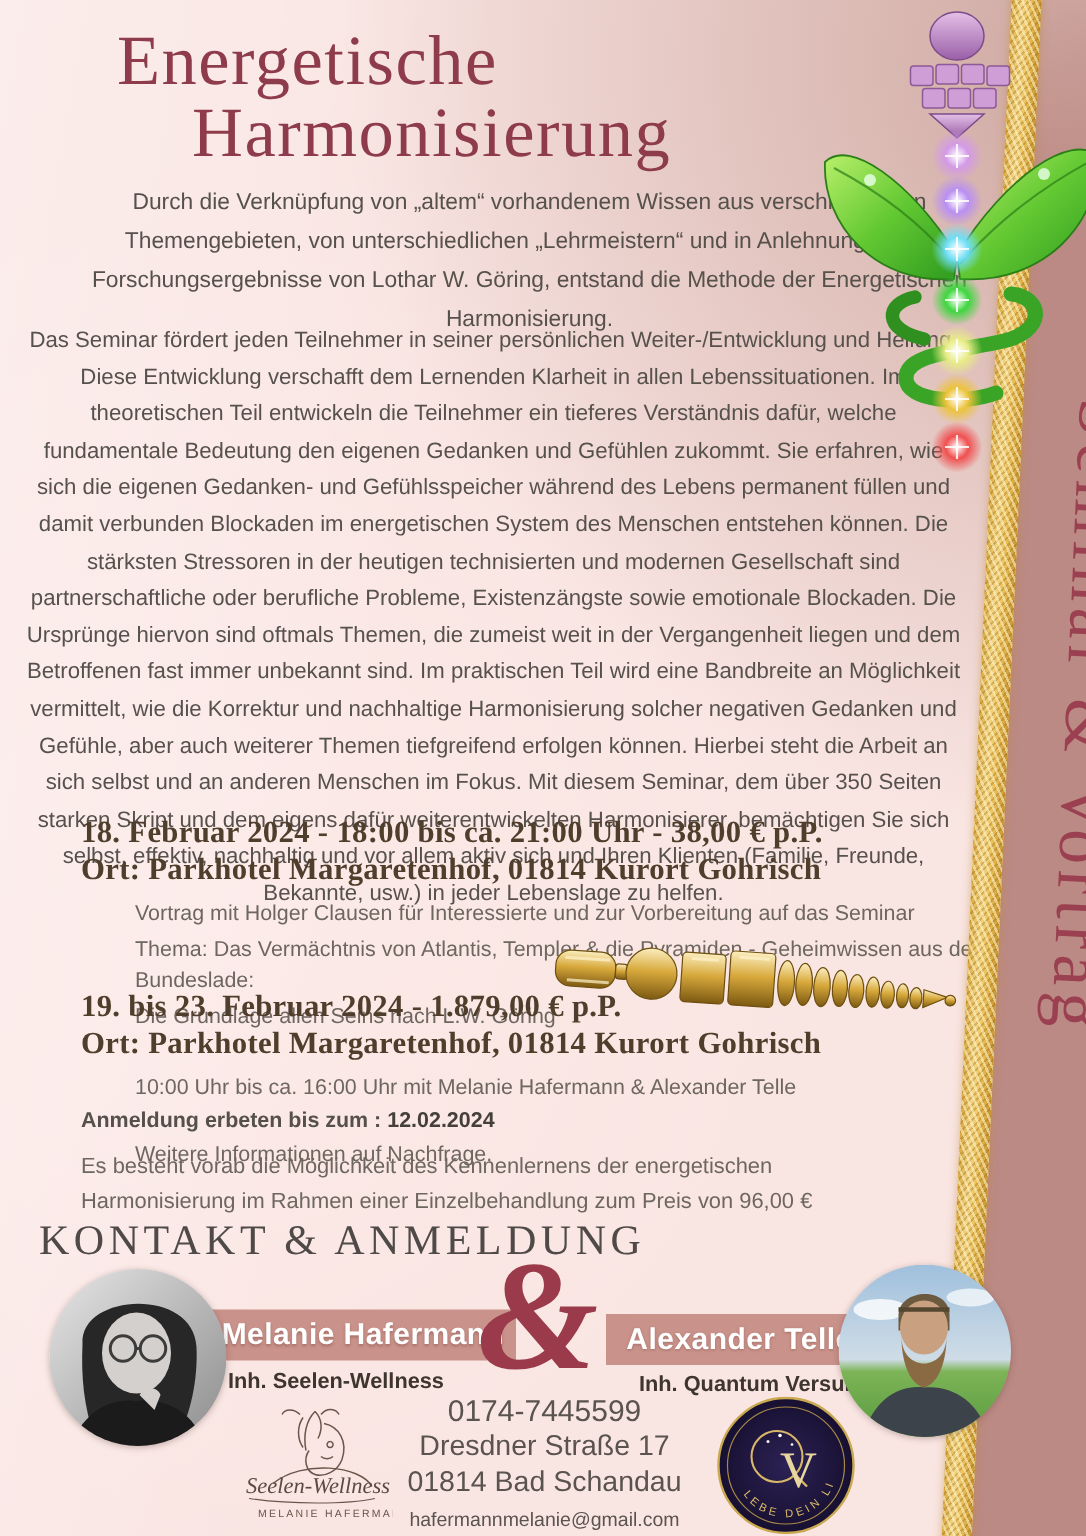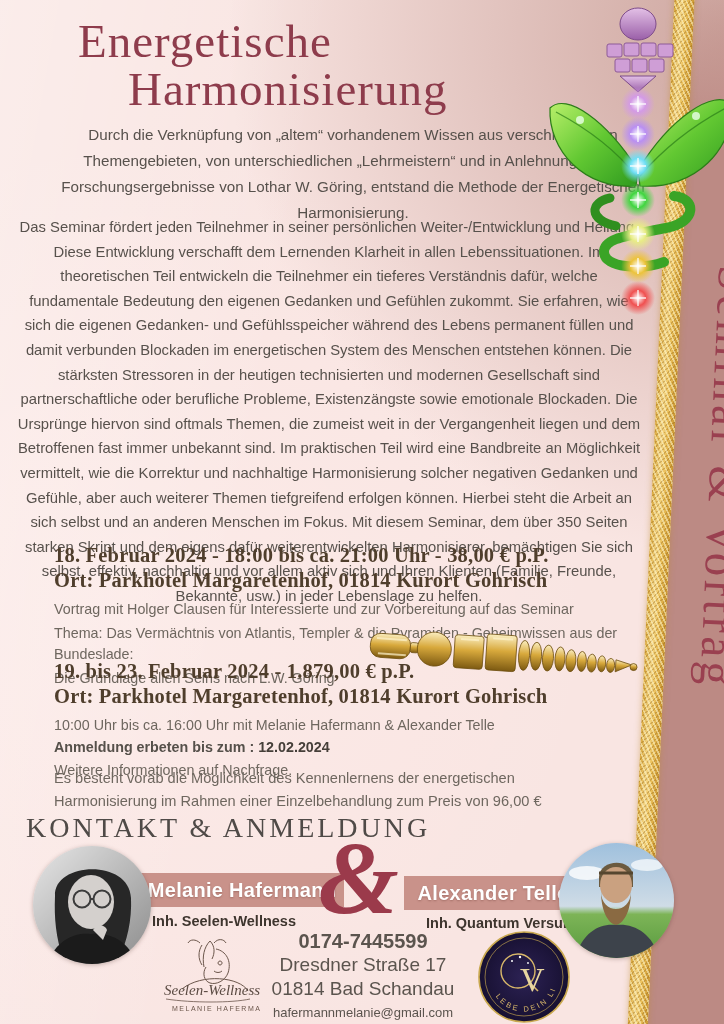--- a/index.html
+++ b/index.html
@@ -60,21 +60,21 @@
   }
 
   
   .event { position:absolute; left:54px; }
   .event-1 { top:543px; width:600px; }
   .event-2 { top:659px; width:600px; }
   .event-date, .event-loc {
     font-family:"Liberation Serif", serif; font-weight:700;
     font-size:20.5px; color:#4f3e2c; line-height:25px; letter-spacing:.2px;
   }
-  .event-detail { font-size:14.3px; color:#6e675f; line-height:21.5px; margin-top:2px; }
+  .event-detail { font-size:14.3px; color:#6e675f; line-height:21.5px; margin-top:2px;margin-left:36px; }
   .event-detail.first { margin-top:6px; }
   .reg-line { font-size:14.3px; color:#55504a; line-height:21.5px; font-weight:700; }
   .reg-date { font-weight:700; color:#453f39; }
   .trial-note {
     position:absolute; left:54px; top:767px; width:566px;
     font-size:14.6px; color:#6e675f; line-height:22.5px;
   }
 
   
   .contact-heading {
@@ -105,21 +105,21 @@
   .title-right { left:426px; top:915px; }
   .big-ampersand {
     position:absolute; left:318px; top:826px; z-index:5;
     font-family:"Liberation Serif", serif; font-style:italic; font-weight:700;
     font-size:104px; line-height:1; color:#9b3a4b;
   }
   .contact-block {
     position:absolute; left:238px; top:929px; width:250px; z-index:4;
     text-align:center; color:#5b544e;
   }
-  .contact-block .phone  { font-size:20px; line-height:24px;font-weight:bold; }
+  .contact-block .phone  { font-size:20px; line-height:24px; }
   .contact-block .street { font-size:19px; line-height:24px; }
   .contact-block .city   { font-size:19px; line-height:24px; }
   .contact-block .email  { font-size:13px; line-height:24px; }
 
   .logo-left  { position:absolute; left:152px; top:933px; z-index:4; }
   .logo-right { position:absolute; left:478px; top:931px; z-index:4; }
 
   .decor-staff    { position:absolute; left:546px; top:0;   z-index:3; }
   .decor-pendulum { position:absolute; left:368px; top:620px; z-index:2; transform:rotate(4deg); }
 </style>

